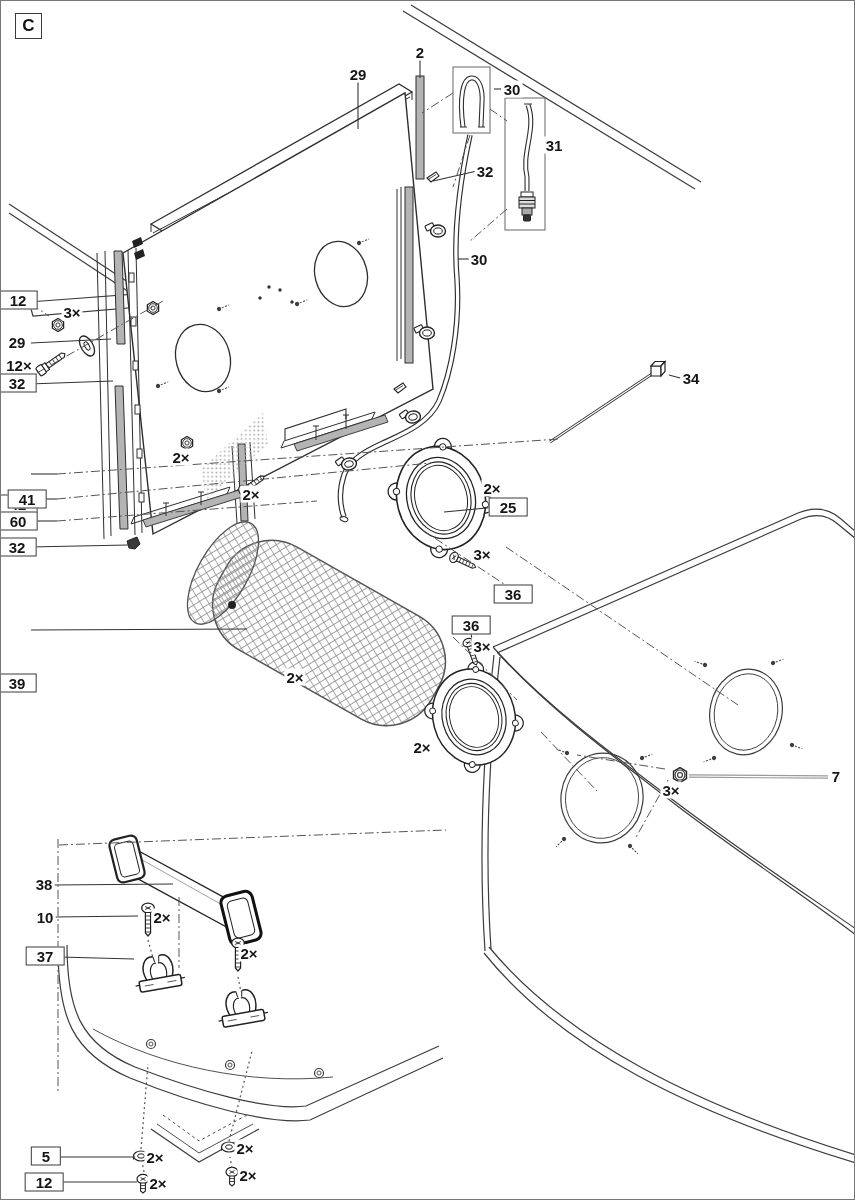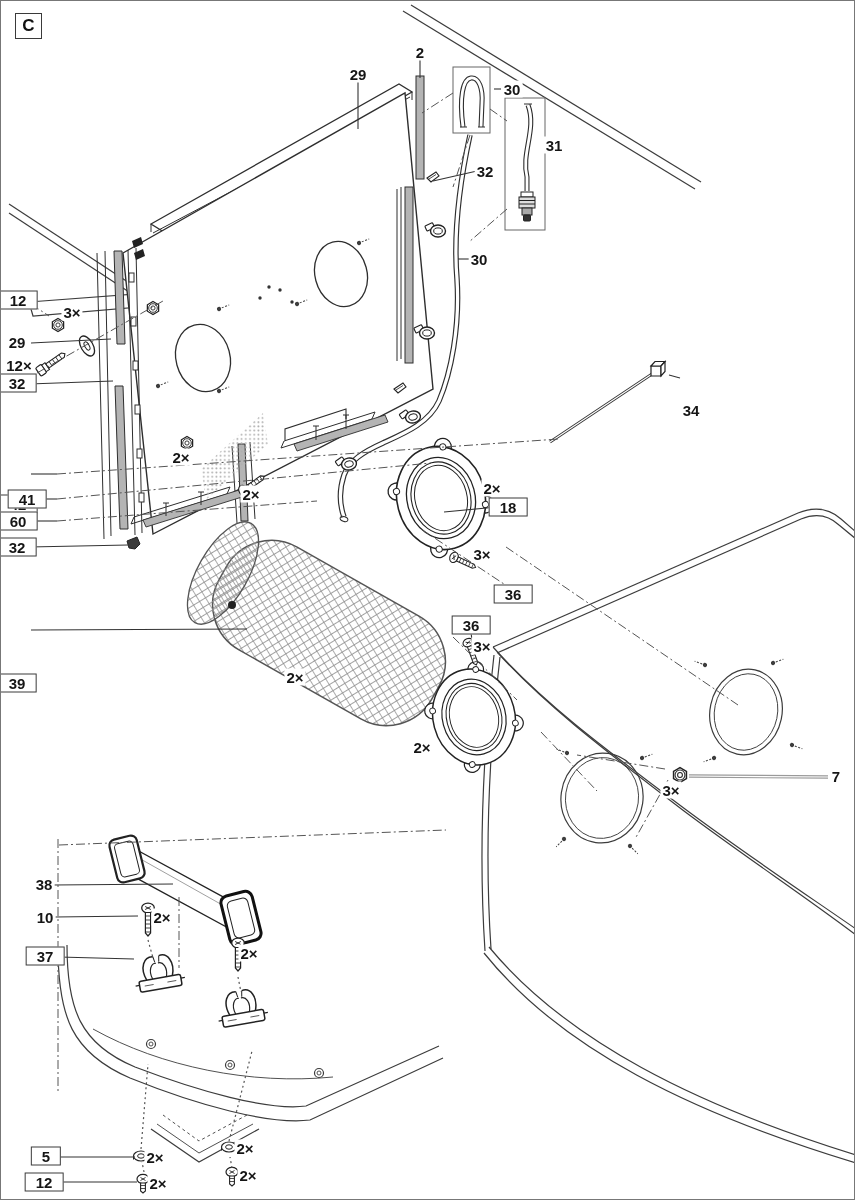--- a/index.html
+++ b/index.html
@@ -394,22 +394,22 @@
       <div class="plabel" style="left: 478px; top: 258px;">30</div>
       <div class="plabel boxed" style="left: 17px; top: 299px;">12</div>
       <div class="plabel" style="left: 16px; top: 341px;">29</div>
       <div class="plabel" style="left: 18px; top: 364px;">12×</div>
       <div class="plabel boxed" style="left: 16px; top: 382px;">32</div>
       <div class="plabel boxed" style="left: 17px; top: 473px; margin-top: 30px;">42</div>
       <div class="plabel boxed" style="left: 26px; top: 498px;">41</div>
       <div class="plabel boxed" style="left: 17px; top: 520px;">60</div>
       <div class="plabel boxed" style="left: 16px; top: 546px;">32</div>
       <div class="plabel boxed" style="left: 16px; top: 666px; margin-top: 16px;">39</div>
-      <div class="plabel" style="left: 690px; top: 377px; margin-top: 32px;">34</div>
-      <div class="plabel boxed" style="left: 507px; top: 506px;">18</div>
+      <div class="plabel" style="left: 690px; top: 377px;">34</div>
+      <div class="plabel boxed" style="left: 507px; top: 506px;">25</div>
       <div class="plabel boxed" style="left: 512px; top: 593px;">36</div>
       <div class="plabel boxed" style="left: 470px; top: 624px;">36</div>
       <div class="plabel" style="left: 835px; top: 775px;">7</div>
       <div class="plabel" style="left: 43px; top: 883px;">38</div>
       <div class="plabel" style="left: 44px; top: 916px;">10</div>
       <div class="plabel boxed" style="left: 44px; top: 955px;">37</div>
       <div class="plabel boxed" style="left: 45px; top: 1155px;">5</div>
       <div class="plabel boxed" style="left: 43px; top: 1181px;">12</div>
       <div class="qlabel" style="left: 71px; top: 311px;">3×</div>
       <div class="qlabel" style="left: 180px; top: 456px;">2×</div>

